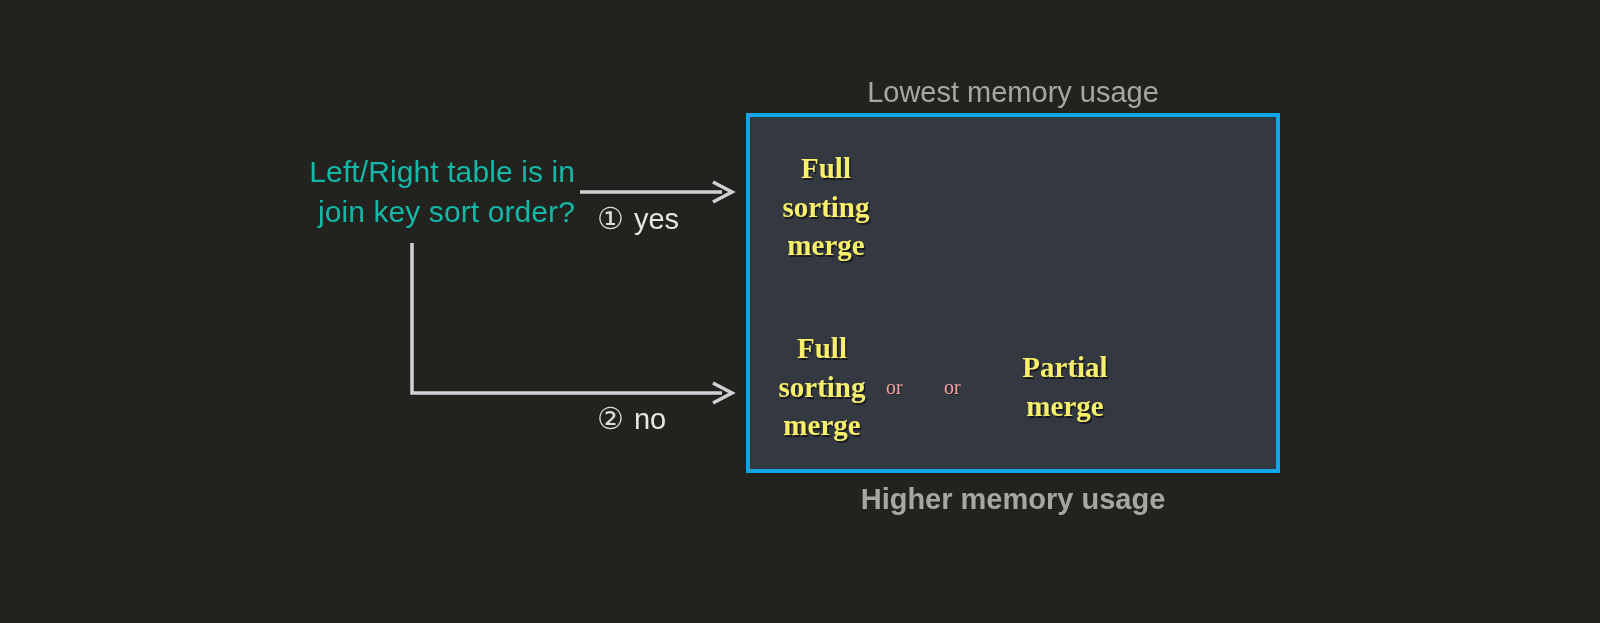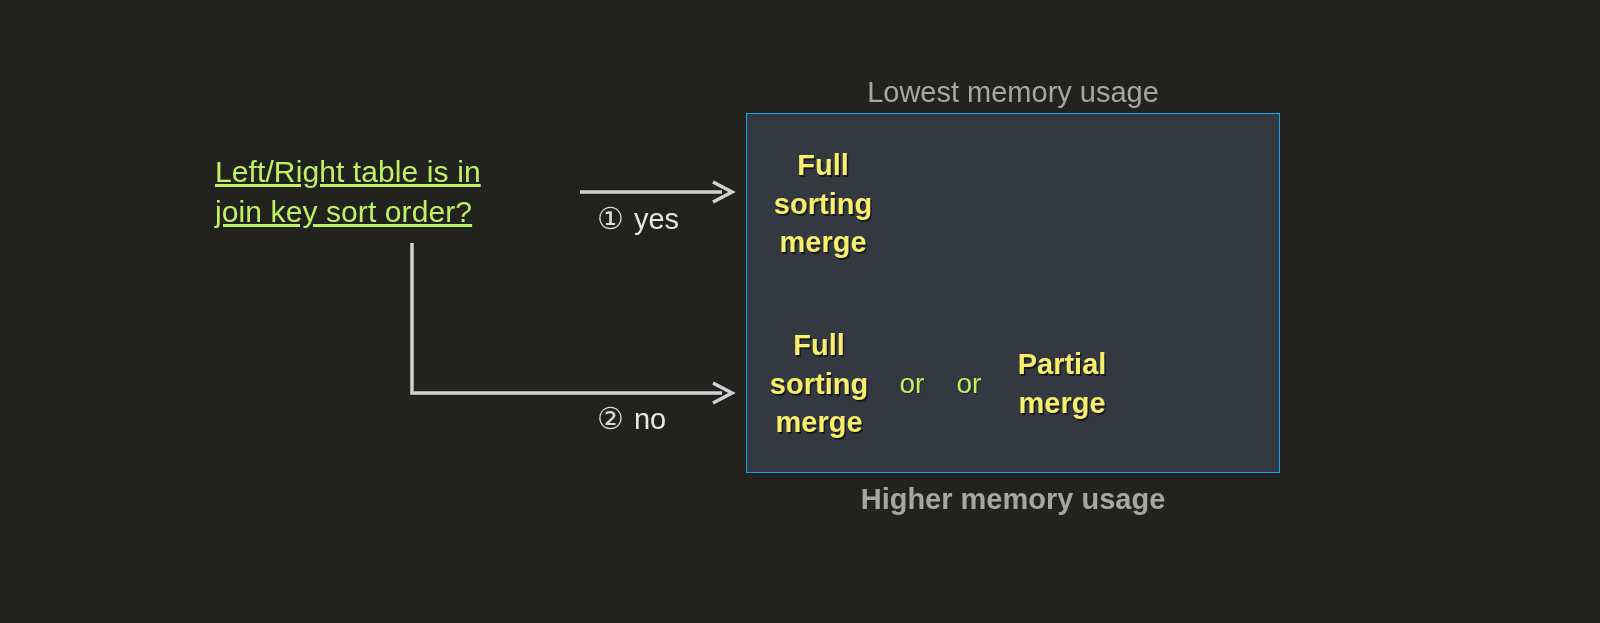--- a/index.html
+++ b/index.html
@@ -15,27 +15,26 @@
     overflow: hidden;
     font-family: "Liberation Sans", sans-serif;
   }
 
   
   #question {
     position: absolute;
     left: 215px;
     top: 152px;
     width: 360px;
-    text-align: left;
-    color: #bef264;
+    text-align: right;
+    color: #14b8a6;
     font-size: 30px;
     line-height: 1.32;
     letter-spacing: 0.1px;
     white-space: pre-line;
-    text-decoration: underline;
   }
 
   
   .branch-label {
     position: absolute;
     color: #e6e7e4;
     font-size: 29px;
     line-height: 1;
     display: flex;
     align-items: center;
@@ -77,21 +76,22 @@
 
   
   #options-box {
     position: absolute;
     left: 746px;
     top: 113px;
     width: 534px;
     height: 360px;
     box-sizing: border-box;
     background: #343841;
-    border: 1px solid #0ea5e9;
+    border: 4px solid #0ea5e9;
+    font-family: Liberation Serif, serif;
   }
 
   .option-row {
     position: absolute;
     left: 0;
     width: 100%;
     display: flex;
     align-items: center;
     box-sizing: border-box;
   }
@@ -101,24 +101,24 @@
   .option {
     color: #f8f06a;
     font-weight: bold;
     font-size: 29px;
     line-height: 1.33;
     text-align: center;
     white-space: pre-line;
     text-shadow: 1.5px 1.5px 0 rgba(0,0,0,0.55);
   }
   .conjunction {
-    color: #bef264;
-    font-size: 28px;
+    color: #fca5a5;
+    font-size: 20px;
     line-height: 1;
-    text-align: center;
+    text-align: left;
     white-space: nowrap;
     text-shadow: 1px 1px 0 rgba(0,0,0,0.45);
   }
 
   
   #row-sorted   .option.opt-0 { width: 128px; }
 
   #row-unsorted .option.opt-0 { width: 128px; }
   #row-unsorted .conj-0       { width: 58px; }
   #row-unsorted .option.opt-1 { width: 120px; }

